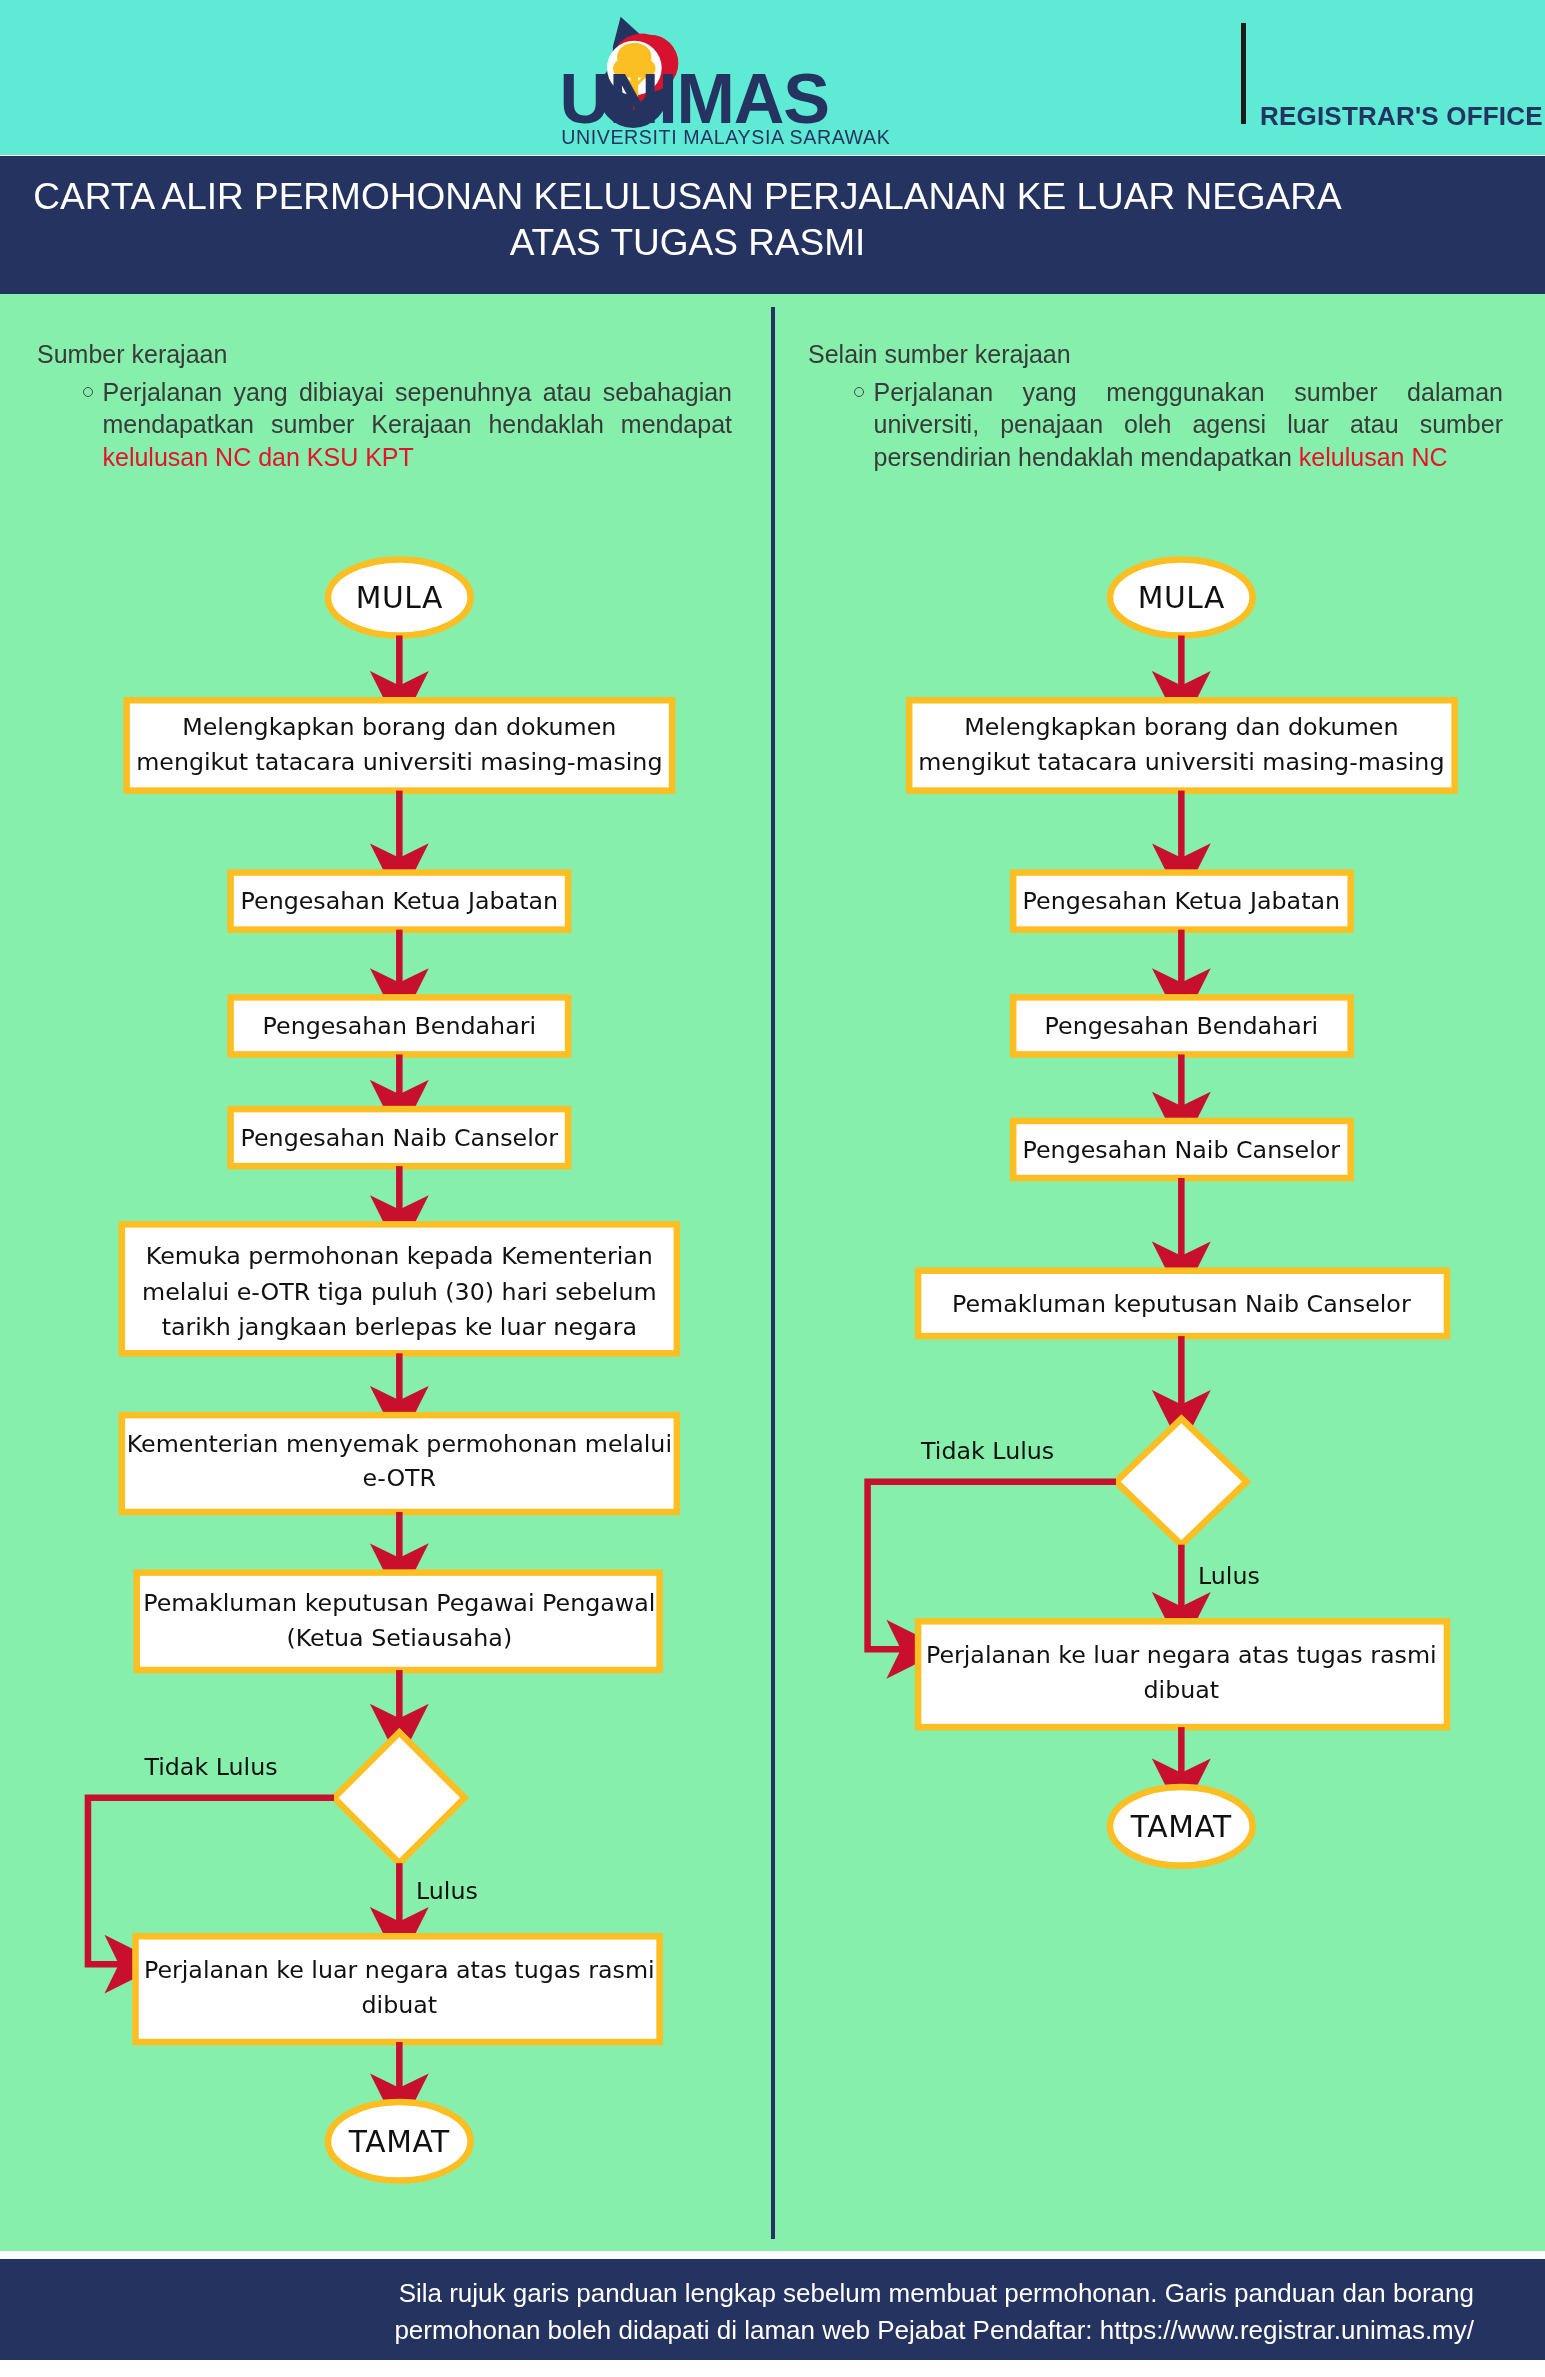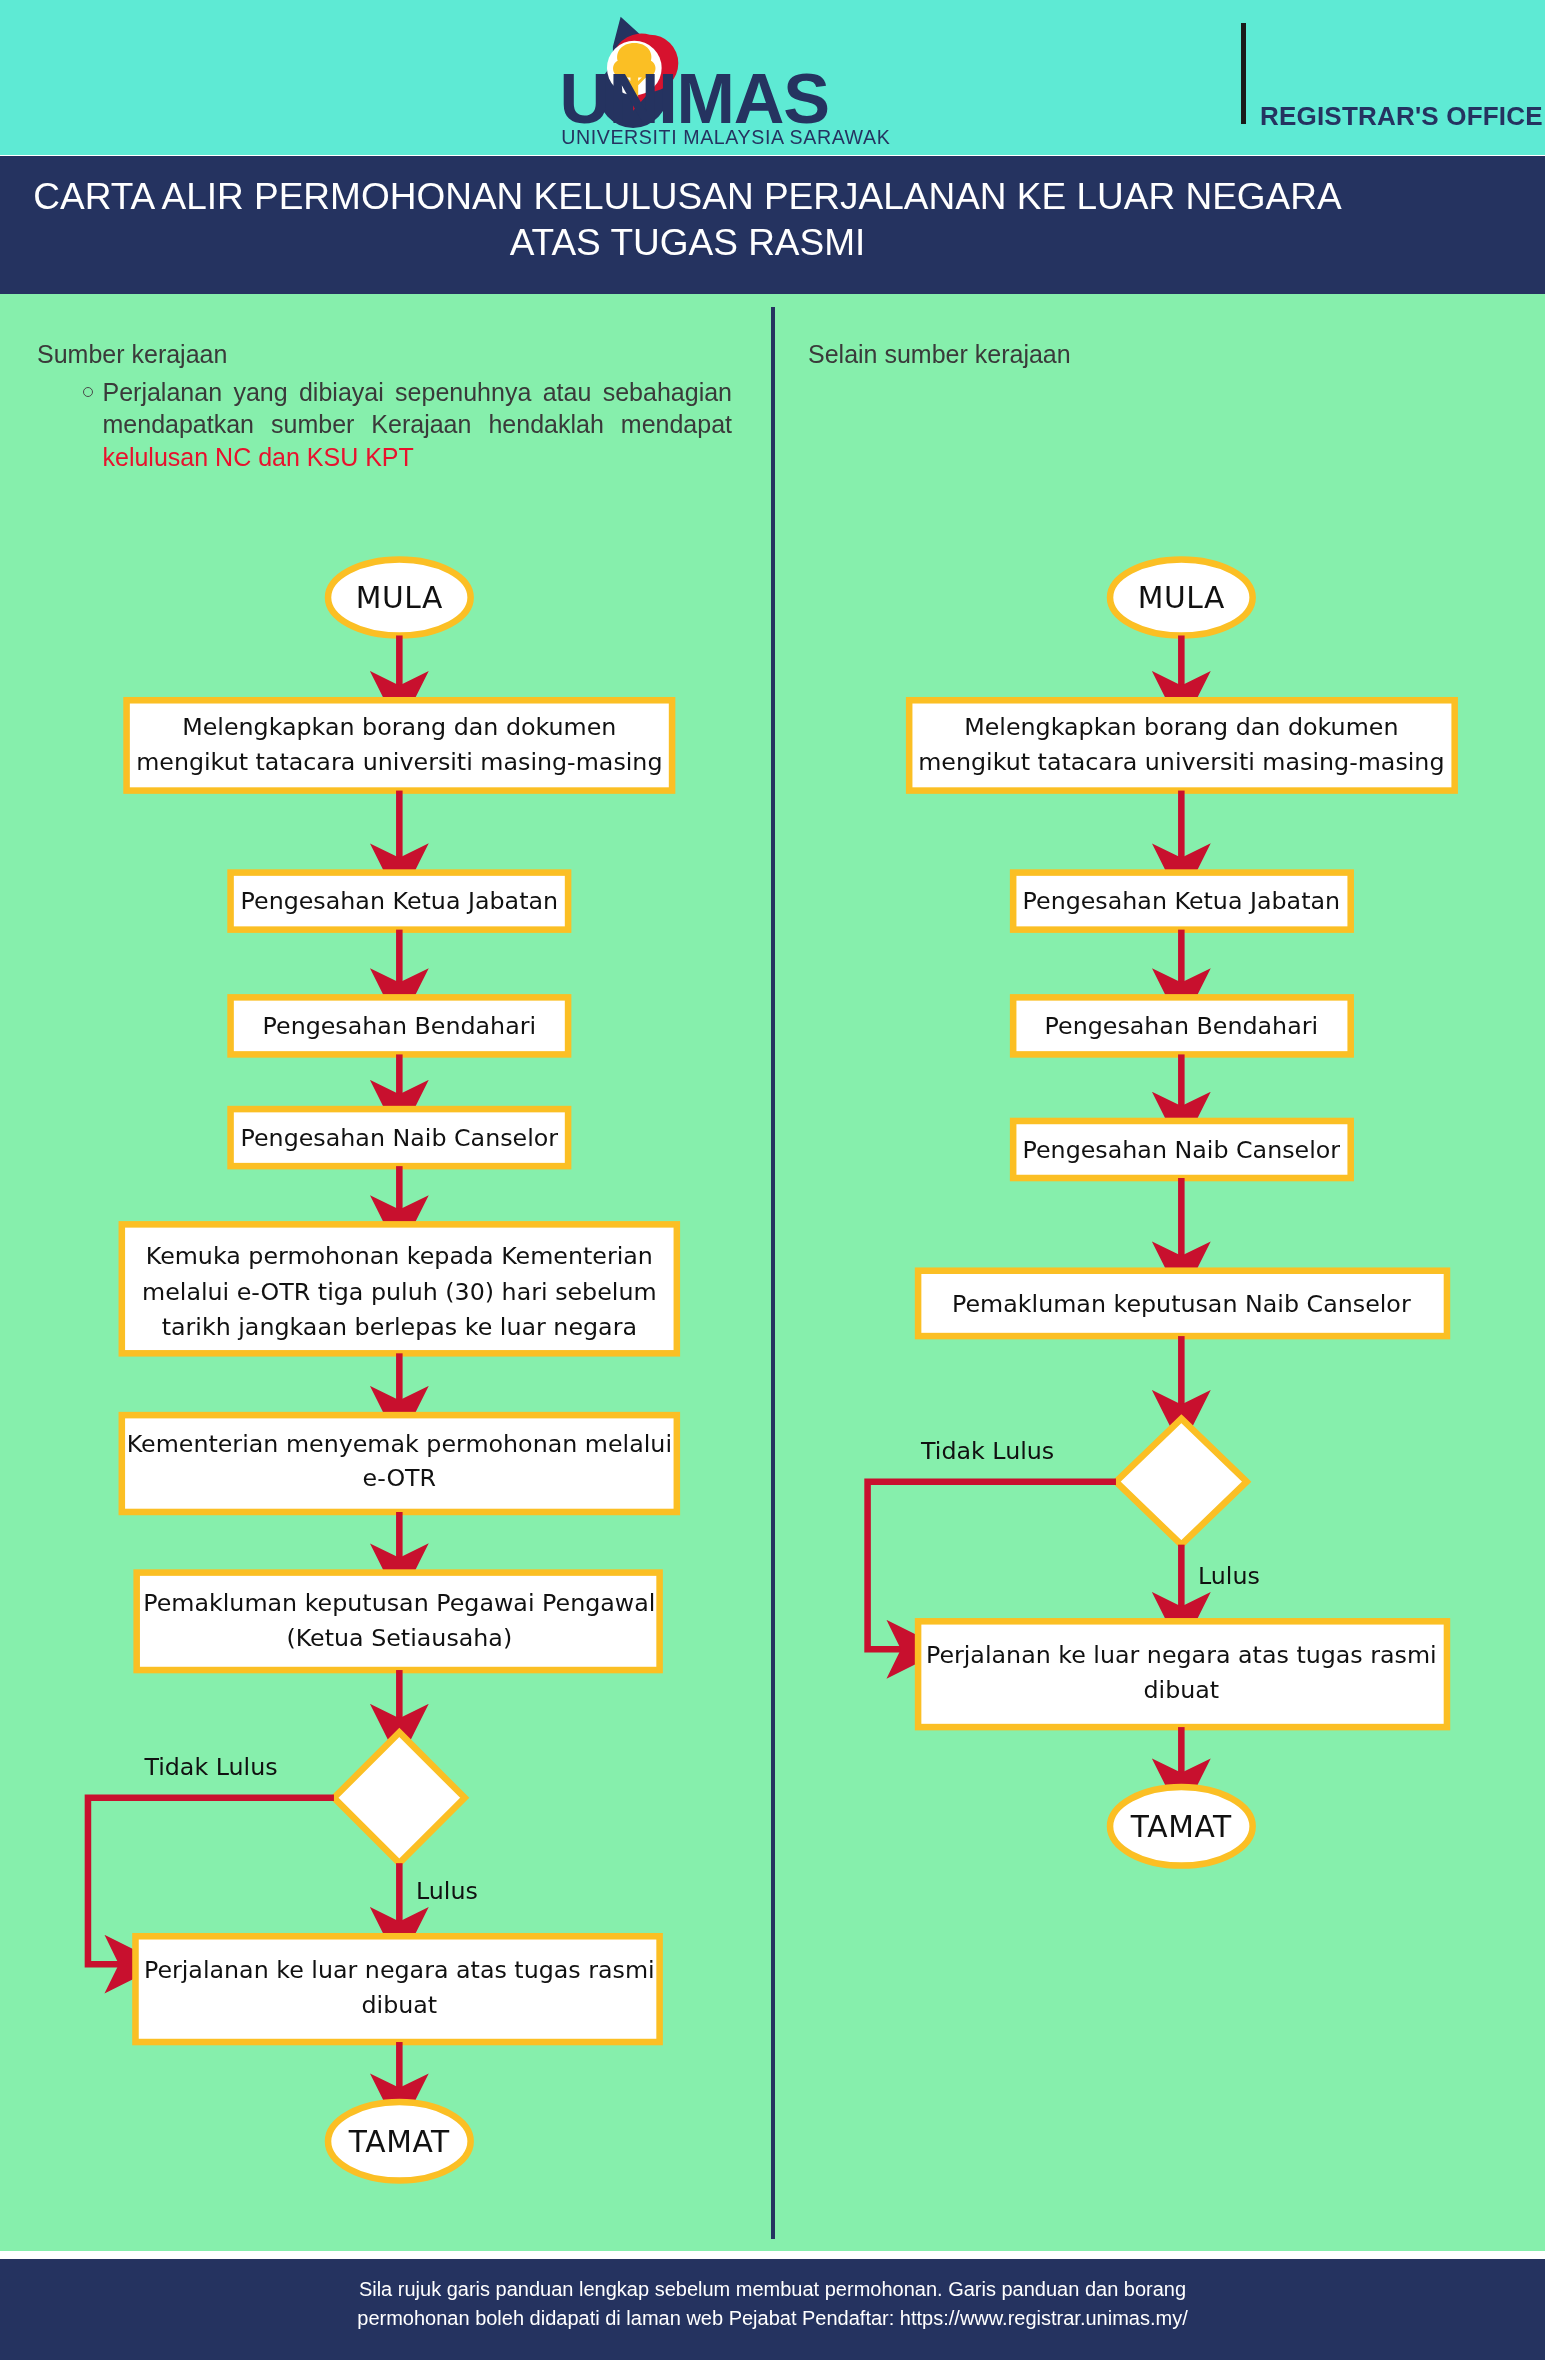--- a/index.html
+++ b/index.html
@@ -62,22 +62,22 @@
     font-size:50px;fill:#111111;text-anchor:middle;letter-spacing:1px;
   }
   .edge-text{
     font-family:"DejaVu Sans","Liberation Sans",sans-serif;
     font-size:40px;fill:#111111;
   }
 
   
   #footer-band{position:absolute;left:0;top:2259px;width:1545px;height:101px;background:#253360;}
   #footer-text{
-    position:absolute;left:71px;top:15.5px;width:1403px;text-align:center;
-    color:#ffffff;font-size:20px;line-height:1.45;
+    position:absolute;left:71px;top:15.5px;width:1403px;text-align:right;
+    color:#ffffff;font-size:26px;line-height:1.45;
     font-family:"Liberation Sans",sans-serif;
   }
 </style>
 </head>
 <body>
 
 <div id="logo-band">
   <div id="logo-wrap">
     <svg id="logo-mark" viewBox="0 0 900 240">
 
@@ -113,20 +113,26 @@
     <div class="intro-bullet-row">
       <div class="intro-bullet-dot"></div>
       <div class="intro-bullet-text">
         <span>Perjalanan yang dibiayai sepenuhnya atau sebahagian mendapatkan sumber Kerajaan hendaklah mendapat </span><span class="hl-red">kelulusan NC dan KSU KPT</span>
       </div>
     </div>
   </div>
 
   <div class="intro" id="intro-right">
     <div class="intro-head">Selain sumber kerajaan</div>
+    <div class="intro-bullet-row">
+      <div class="intro-bullet-dot"></div>
+      <div class="intro-bullet-text">
+        <span>Perjalanan yang menggunakan sumber dalaman universiti, penajaan oleh agensi luar atau sumber persendirian hendaklah mendapatkan </span><span class="hl-red">kelulusan NC</span>
+      </div>
+    </div>
   </div>
 
   <svg id="flow-svg" viewBox="0 0 2600 3292">
     <defs>
       <marker id="arrowRed" markerWidth="9" markerHeight="9" refX="4.2" refY="4.5" orient="auto" markerUnits="strokeWidth">
         <path d="M0,0 L9,4.5 L0,9 L2.2,4.5 Z" fill="#C8102E"></path>
       </marker>
     </defs>
 
     <g>

